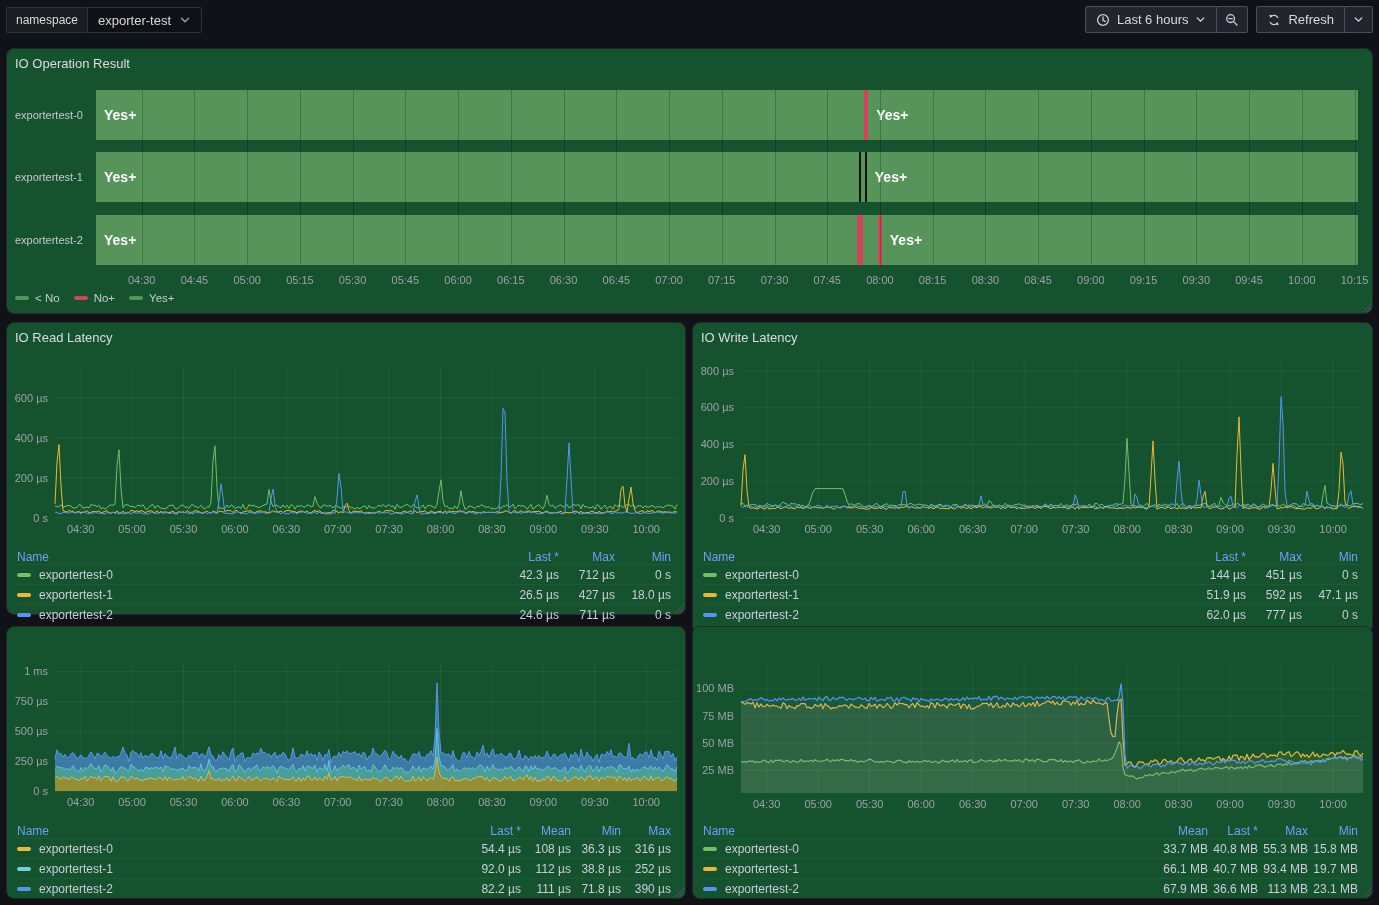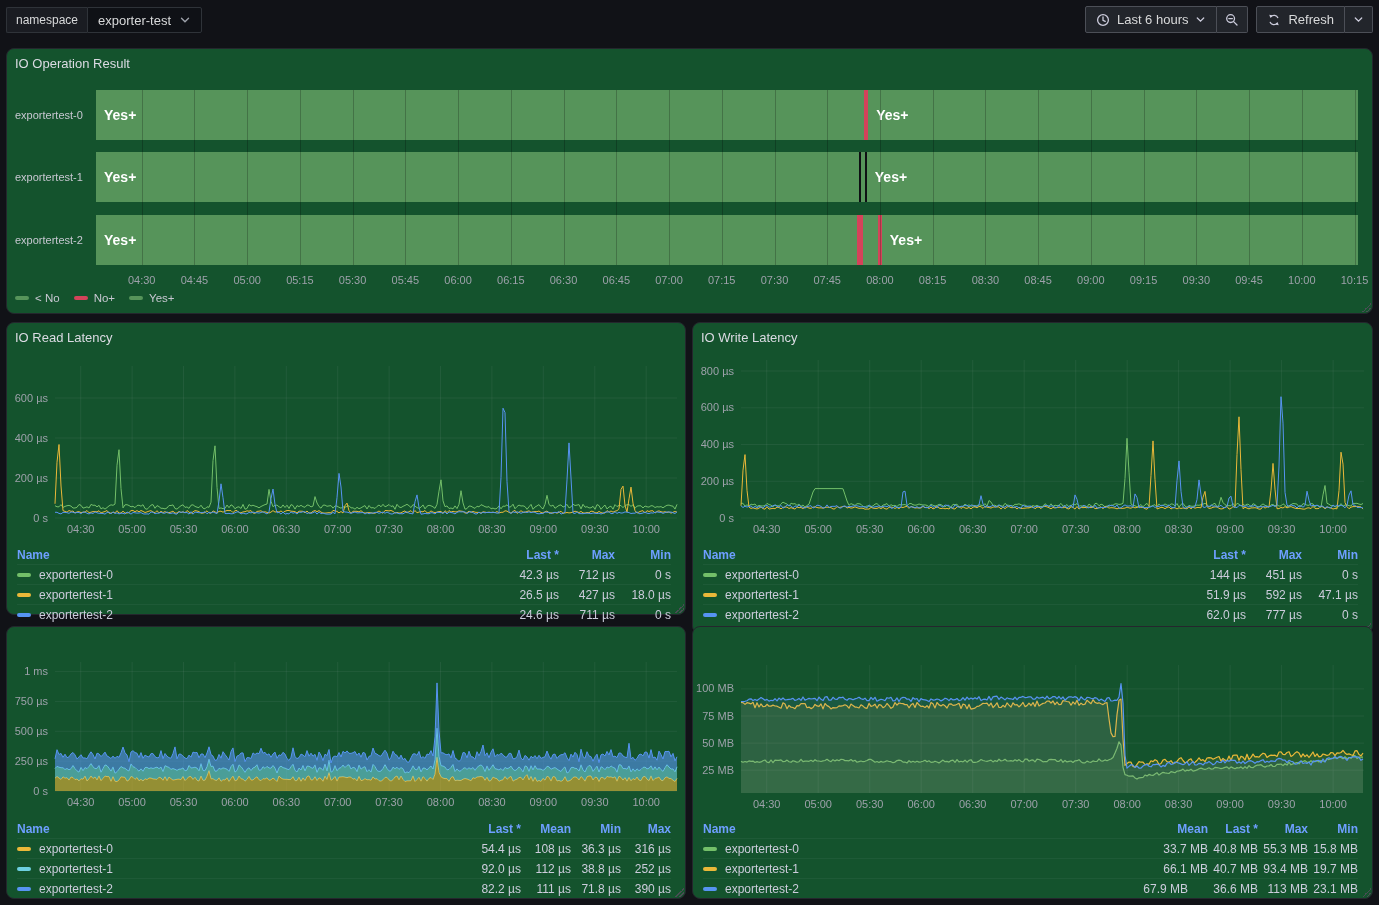--- a/index.html
+++ b/index.html
@@ -26,21 +26,21 @@
   .panel-title{position:absolute;left:0;top:0;right:0;height:28px;display:flex;align-items:center;
     padding-left:8px;font-size:13px;font-weight:500;color:#DBDBE3;cursor:pointer;gap:10px;}
   .rsz{position:absolute;right:1px;bottom:1px;width:10px;height:10px;cursor:se-resize;
     background:linear-gradient(135deg,transparent 0 55%,#4A4D55 55% 62%,transparent 62% 75%,#4A4D55 75% 82%,transparent 82%);}
   .chart-svg{position:absolute;left:0;top:0;pointer-events:none;}
   .gl{stroke:rgba(204,204,220,0.08);stroke-width:1;}
   .ax{fill:#9DA1AA;font-size:11px;font-family:inherit;}
   
   .lg{position:absolute;left:10px;right:14px;}
   .lgr{display:flex;align-items:center;height:19px;font-size:12px;border-top:1px solid rgba(204,204,220,0.06);}
-  .lgr.head{border-top:none;color:#6E9FFF;font-weight:700;}
+  .lgr.head{border-top:none;color:#6E9FFF;font-weight:400;align-items:flex-end;}
   .lgn{flex:1;display:flex;align-items:center;min-width:0;}
   .lgc{flex:none;text-align:right;}
   .sw{width:14px;height:4px;border-radius:2px;margin-right:8px;display:inline-block;flex:none;}
   .snm{color:#CCCCDC;cursor:pointer;}
   
   .tl-body{position:absolute;left:0;top:41px;width:100%;height:216px;}
   .tl-row-label{position:absolute;left:8px;width:78px;height:50px;line-height:50px;font-size:11px;color:#C8C8D2;
     white-space:nowrap;}
   .seg{position:absolute;height:50px;}
   .seg .stl{font-size:14px;font-weight:600;color:#FFFFFF;line-height:50px;padding-left:8px;display:inline-block;}
@@ -507,20 +507,20 @@
           <span class="lgc" style="width: 50px;">40.7 MB</span>
           <span class="lgc" style="width: 50px;">93.4 MB</span>
           <span class="lgc" style="width: 50px;">19.7 MB</span>
         </div>
         <div class="lgr">
           <span class="lgn">
             <i class="sw" style="background: rgb(87, 148, 242);"></i>
             <span class="snm">exportertest-2</span>
           </span>
           <span class="lgc" style="width: 50px;">67.9 MB</span>
-          <span class="lgc" style="width: 50px; padding-left: 20px;">36.6 MB</span>
+          <span class="lgc" style="width: 50px;">36.6 MB</span>
           <span class="lgc" style="width: 50px;">113 MB</span>
           <span class="lgc" style="width: 50px;">23.1 MB</span>
         </div>
       </div>
     </section>
 
 </div>
 
 </body></html>

